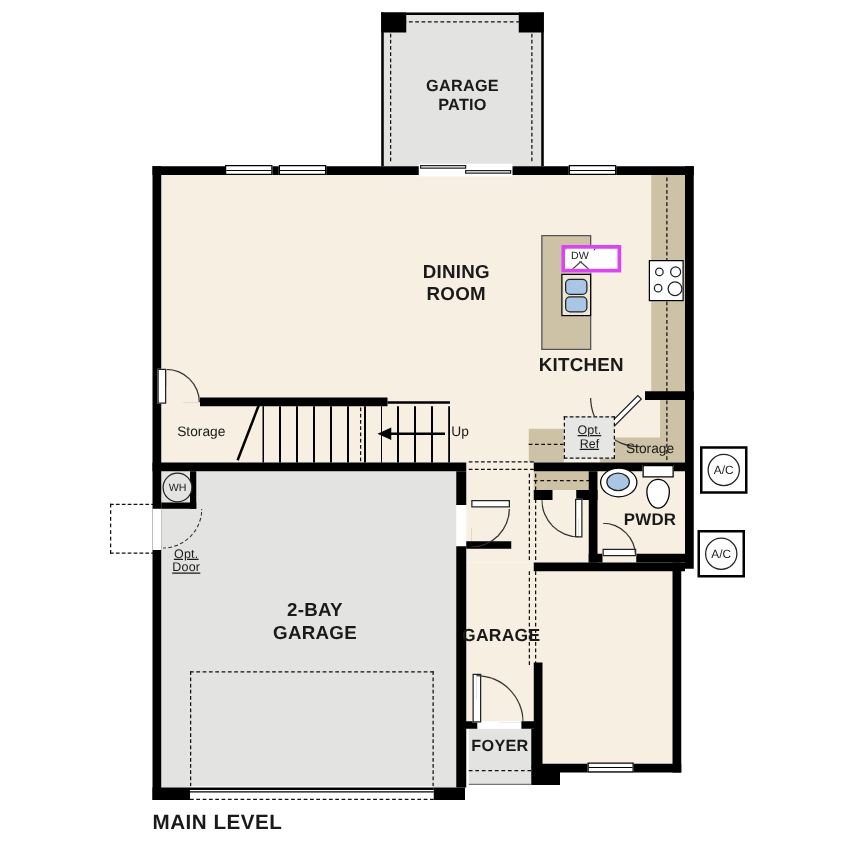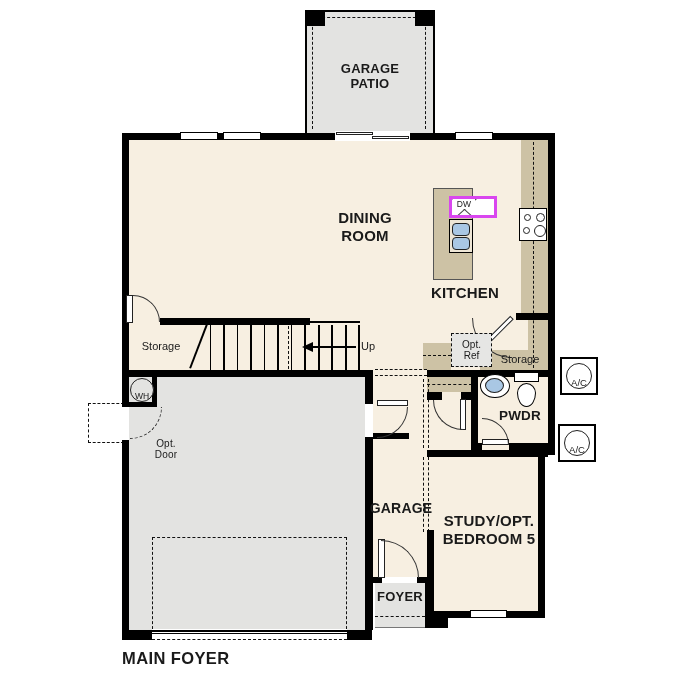--- a/index.html
+++ b/index.html
@@ -10,29 +10,29 @@
   #plan{position:relative;width:687px;height:687px;background:#fff;
         font-family:"Liberation Sans", sans-serif;color:var(--ink);overflow:hidden;}
   .abs{position:absolute;box-sizing:border-box;}
   .wall{background:var(--wall);}
   .floor{background:var(--floor);}
   .conc{background:var(--concrete);}
   .ctr{background:var(--counter);}
   .lbl{display:flex;align-items:center;justify-content:center;text-align:center;
        font-weight:bold;line-height:1.18;letter-spacing:.2px;}
   .sm{font-weight:normal;font-size:11px;letter-spacing:0;}
-  .xs{font-weight:normal;font-size:10px;line-height:1.15;}
+  .xs{font-weight:normal;font-size:10px;line-height:1.15;text-decoration:underline;}
   .win{background:#fff;border:1px solid #000;
        background-image:linear-gradient(to bottom,transparent 44%,#000 44%,#000 58%,transparent 58%);}
   .arc{border:0 solid #333;background:transparent;}
   .door{background:#fff;border:1px solid #222;}
   .dash-v{border-left:1.5px dashed #111;}
   .dash-h{border-top:1.5px dashed #111;}
   .dash-box{border:1.5px dashed #111;background:transparent;}
-  .circ{border-radius:50%;border:1.5px solid #222;display:flex;align-items:flex-end;justify-content:center;}
+  .circ{border-radius:50%;border:1.5px solid #222;display:flex;align-items:center;justify-content:center;}
 </style>
 </head>
 <body>
 
 <div id="plan">
 
   <div class="abs conc" style="left:305px;top:10px;width:130px;height:123px;border:2px solid #000;border-bottom:none;"></div>
   <div class="abs dash-box" style="left:312px;top:17px;width:114px;height:112px;border-bottom:none;"></div>
   <div class="abs floor" style="left:129px;top:140px;width:419px;height:230px;"></div>
   <div class="abs floor" style="left:373px;top:370px;width:175px;height:80px;"></div>
@@ -169,19 +169,19 @@
     <span class="xs" style="width:26px;text-align:center;">Opt. Ref</span>
   </div>
 
   <div class="abs lbl" style="left:330px;top:58px;width:80px;height:36px;font-size:13px;">GARAGE PATIO</div>
   <div class="abs lbl" style="left:325px;top:207px;width:80px;height:40px;font-size:15px;">DINING ROOM</div>
   <div class="abs lbl" style="left:425px;top:284px;width:80px;height:18px;font-size:15px;">KITCHEN</div>
   <div class="abs lbl sm" style="left:138px;top:339px;width:46px;height:14px;">Storage</div>
   <div class="abs lbl sm" style="left:357px;top:339px;width:22px;height:14px;">Up</div>
   <div class="abs lbl sm" style="left:498px;top:352px;width:44px;height:14px;">Storage</div>
   <div class="abs lbl" style="left:496px;top:408px;width:48px;height:16px;font-size:13.5px;">PWDR</div>
+  <div class="abs lbl" style="left:196px;top:478px;width:112px;height:40px;font-size:15px;">2-BAY GARAGE</div>
   <div class="abs lbl" style="left:375px;top:500px;width:52px;height:16px;font-size:14px;">GARAGE</div>
-  <div class="abs lbl" style="left:438px;top:510px;width:102px;height:40px;font-size:15px;">STUDY/OPT. BEDROOM 5</div>
   <div class="abs lbl" style="left:376px;top:589px;width:48px;height:15px;font-size:13px;">FOYER</div>
-  <div class="abs lbl xs" style="left:131px;top:436px;width:36px;height:26px;margin-left:17px;">Opt. Door</div>
-  <div class="abs lbl" style="left:122px;top:649px;width:170px;height:20px;font-size:16.5px;justify-content:flex-start;letter-spacing:.4px;">MAIN FOYER</div>
+  <div class="abs lbl xs" style="left:131px;top:436px;width:36px;height:26px;">Opt. Door</div>
+  <div class="abs lbl" style="left:122px;top:649px;width:170px;height:20px;font-size:16.5px;justify-content:flex-start;letter-spacing:.4px;">MAIN LEVEL</div>
 
 </div>
 
 </body></html>

